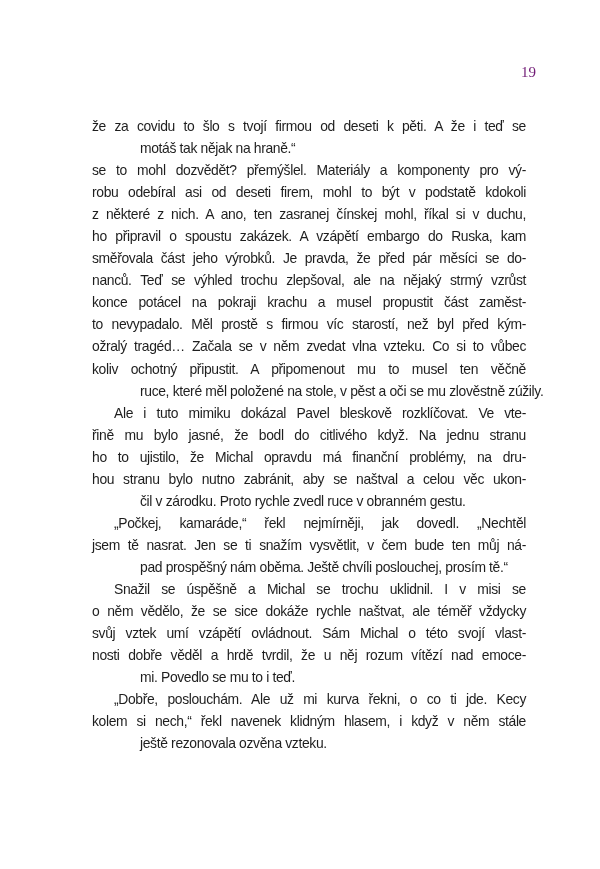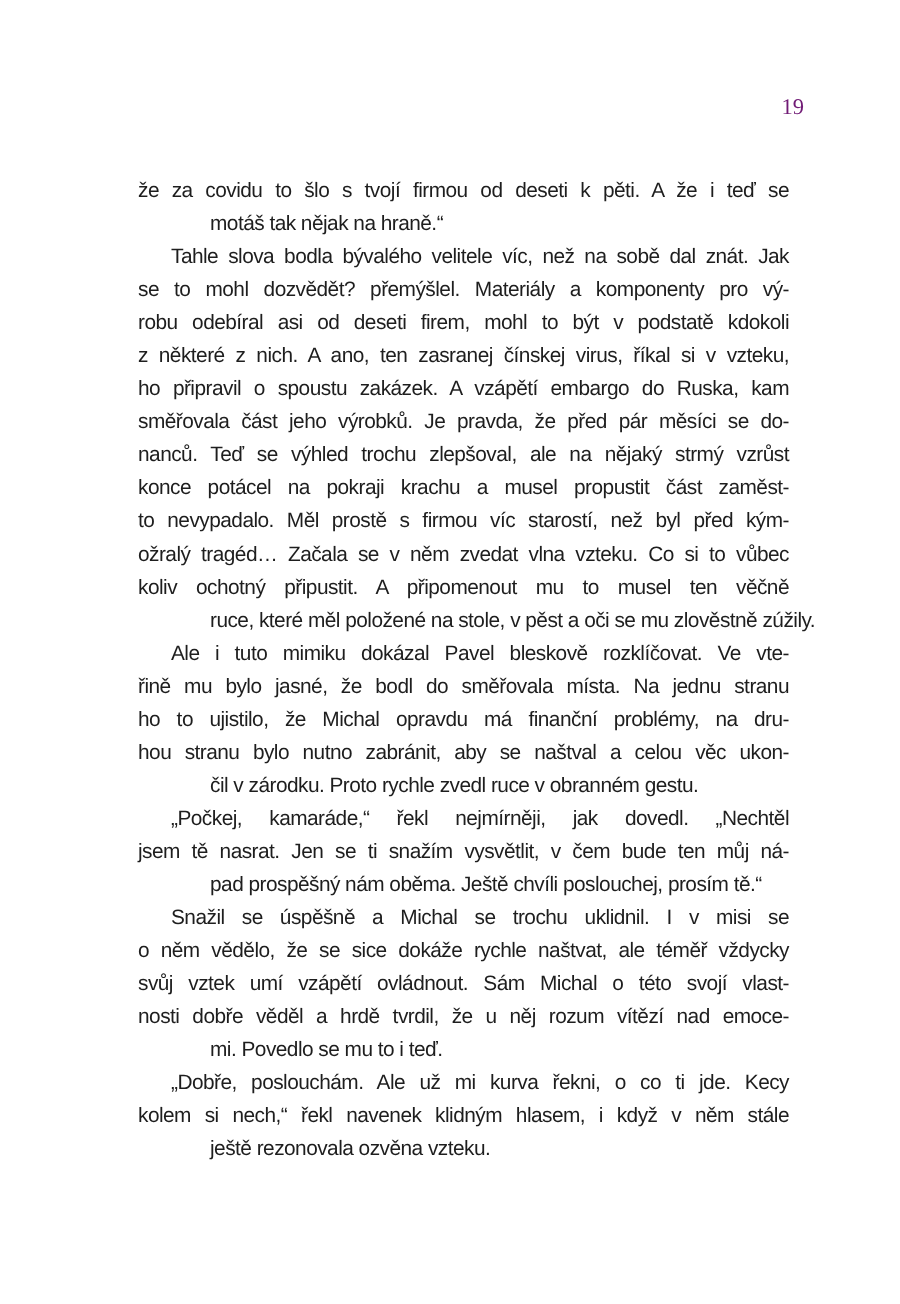--- a/index.html
+++ b/index.html
@@ -21,36 +21,35 @@
 <body>
 
 <div class="page-number">19</div>
 
 <div class="text-block" id="text-block">
     <div>
       <span class="line">že za covidu to šlo s tvojí firmou od deseti k pěti. A že i teď se</span>
       <span class="line last">motáš tak nějak na hraně.“</span>
     </div>
     <div>
-      <span class="line indent">Tahle slova bodla bývalého velitele víc, než na sobě dal znát. Jak</span>
       <span class="line">se to mohl dozvědět? přemýšlel. Materiály a komponenty pro vý-</span>
       <span class="line">robu odebíral asi od deseti firem, mohl to být v podstatě kdokoli</span>
-      <span class="line">z některé z nich. A ano, ten zasranej čínskej virus, říkal si v vzteku,</span>
+      <span class="line">z některé z nich. A ano, ten zasranej čínskej mohl, říkal si v duchu,</span>
       <span class="line">ho připravil o spoustu zakázek. A vzápětí embargo do Ruska, kam</span>
       <span class="line">směřovala část jeho výrobků. Je pravda, že před pár měsíci se do-</span>
       <span class="line">nanců. Teď se výhled trochu zlepšoval, ale na nějaký strmý vzrůst</span>
       <span class="line">konce potácel na pokraji krachu a musel propustit část zaměst-</span>
       <span class="line">to nevypadalo. Měl prostě s firmou víc starostí, než byl před kým-</span>
       <span class="line">ožralý tragéd… Začala se v něm zvedat vlna vzteku. Co si to vůbec</span>
       <span class="line">koliv ochotný připustit. A připomenout mu to musel ten věčně</span>
       <span class="line last">ruce, které měl položené na stole, v pěst a oči se mu zlověstně zúžily.</span>
     </div>
     <div>
       <span class="line indent">Ale i tuto mimiku dokázal Pavel bleskově rozklíčovat. Ve vte-</span>
-      <span class="line">řině mu bylo jasné, že bodl do směřovala místa. Na jednu stranu</span>
+      <span class="line">řině mu bylo jasné, že bodl do citlivého když. Na jednu stranu</span>
       <span class="line">ho to ujistilo, že Michal opravdu má finanční problémy, na dru-</span>
       <span class="line">hou stranu bylo nutno zabránit, aby se naštval a celou věc ukon-</span>
       <span class="line last">čil v zárodku. Proto rychle zvedl ruce v obranném gestu.</span>
     </div>
     <div>
       <span class="line indent">„Počkej, kamaráde,“ řekl nejmírněji, jak dovedl. „Nechtěl</span>
       <span class="line">jsem tě nasrat. Jen se ti snažím vysvětlit, v čem bude ten můj ná-</span>
       <span class="line last">pad prospěšný nám oběma. Ještě chvíli poslouchej, prosím tě.“</span>
     </div>
     <div>

